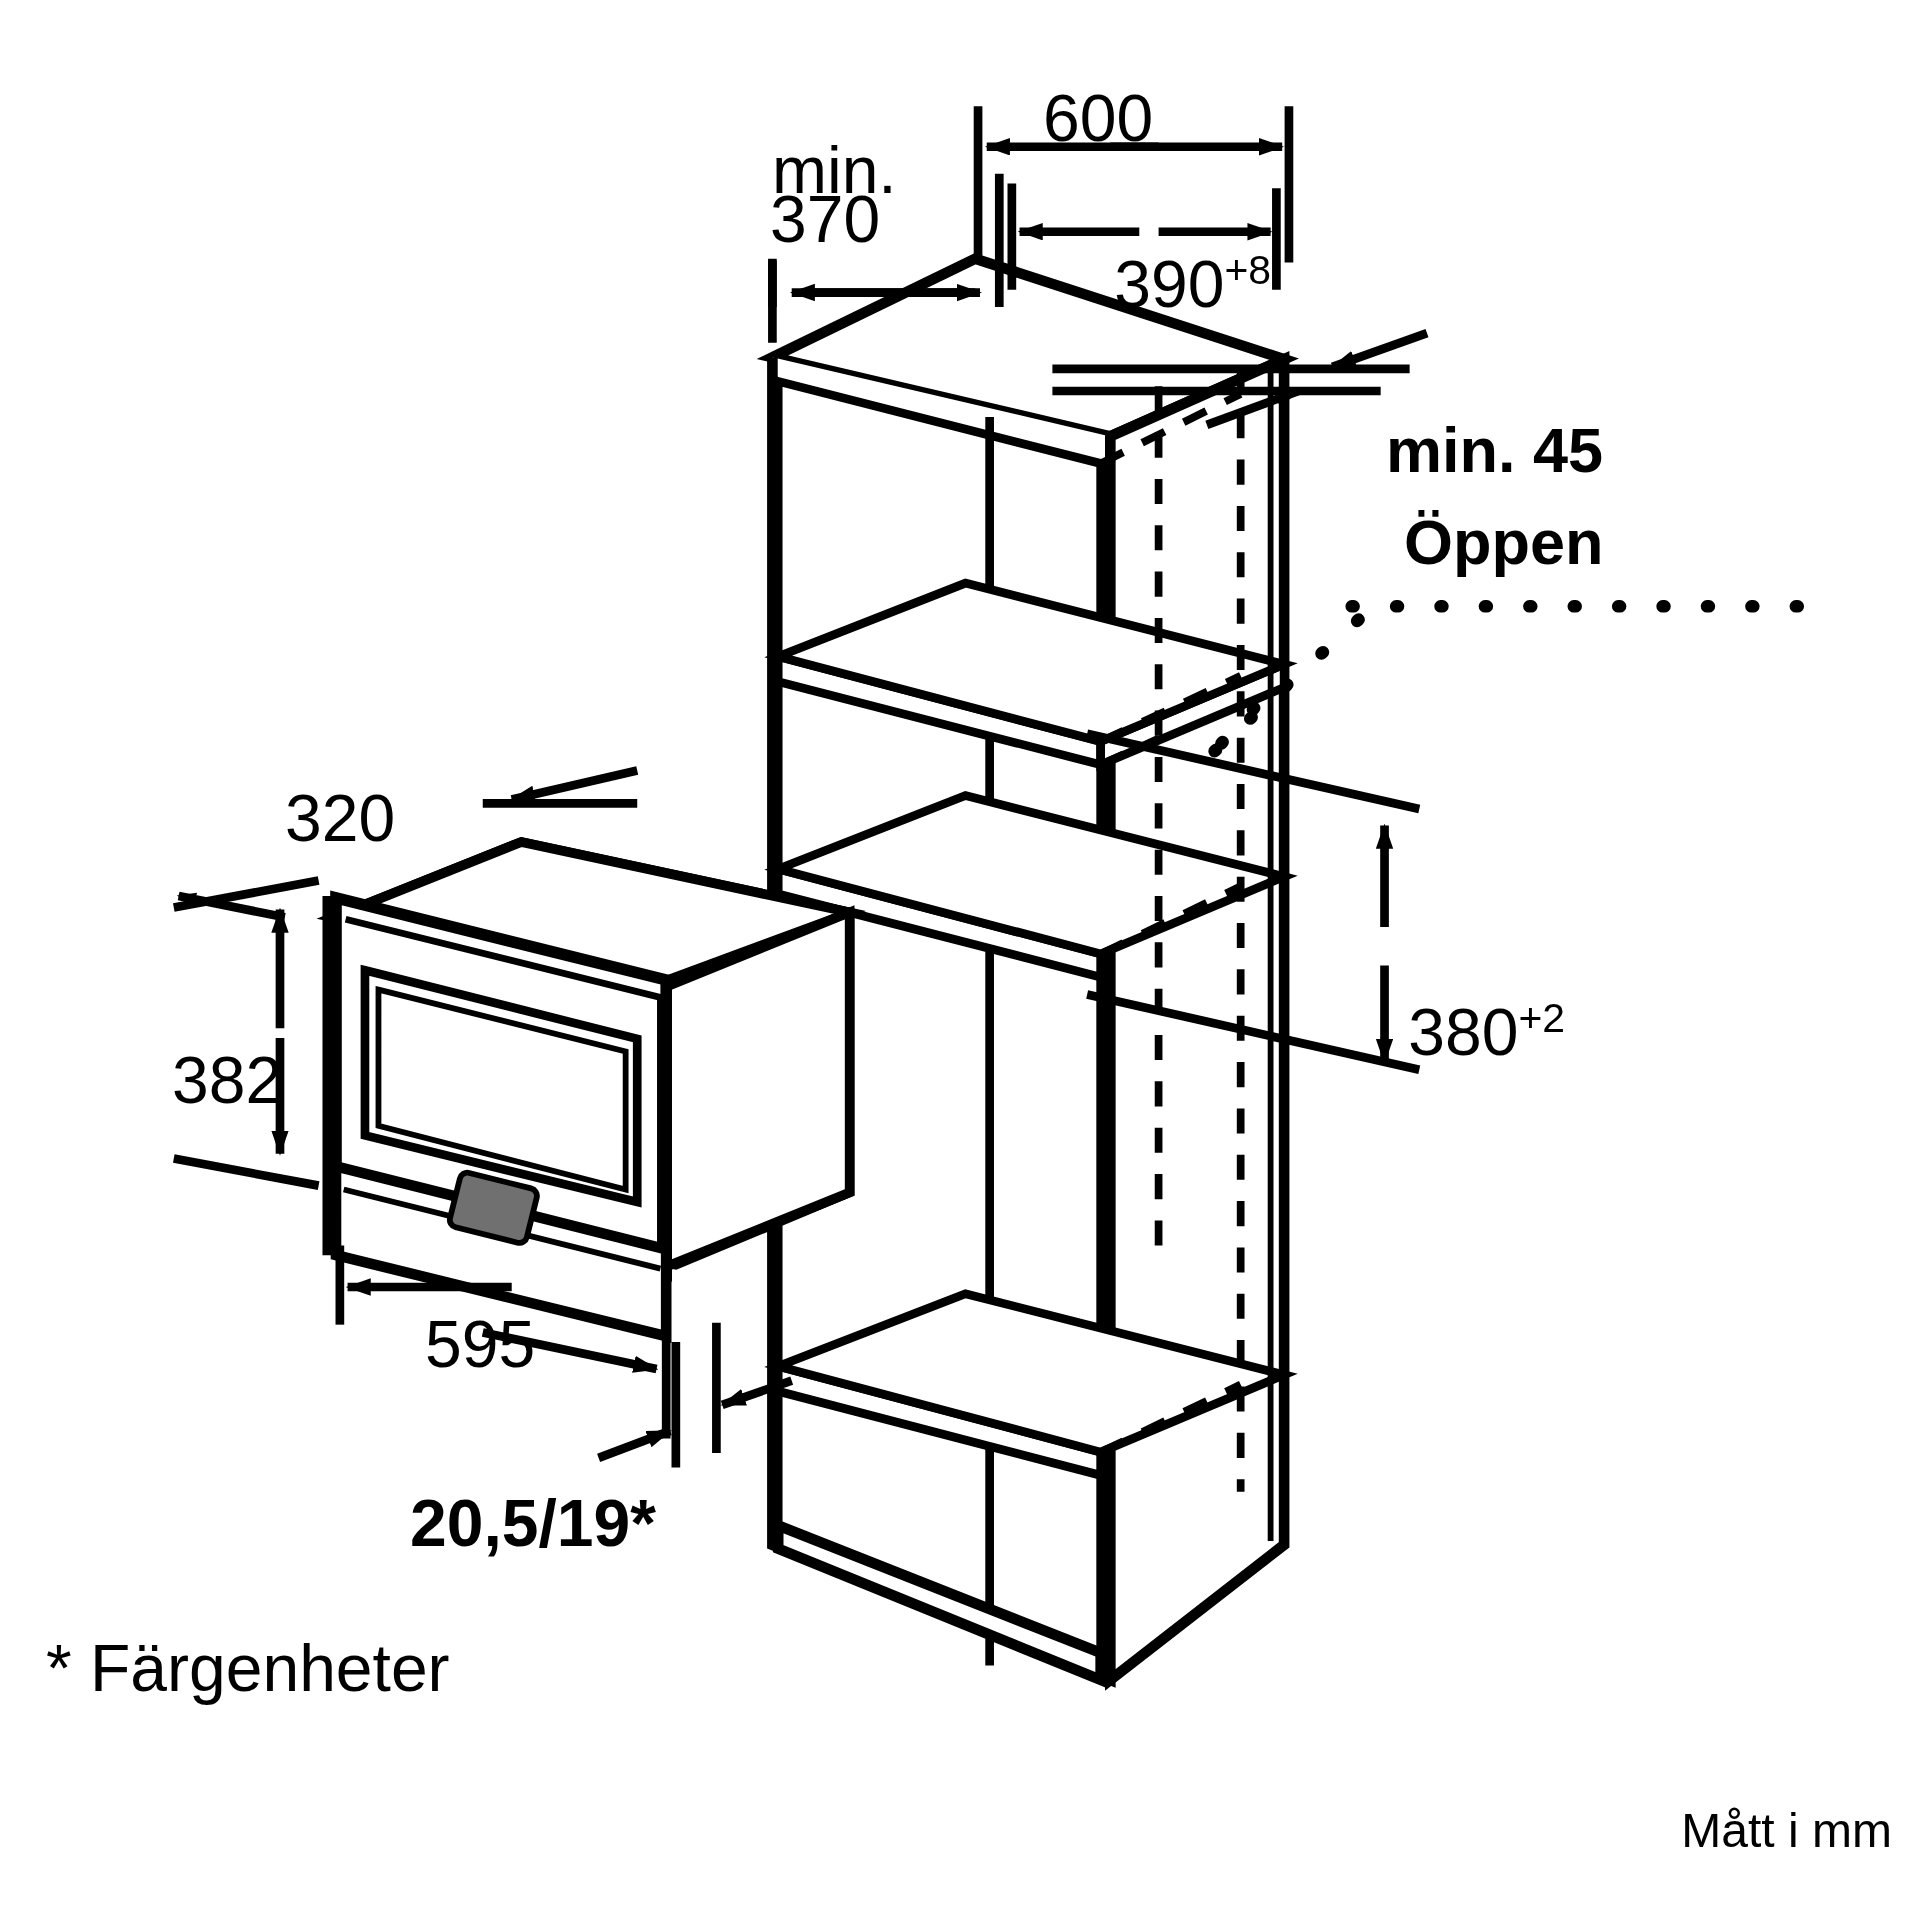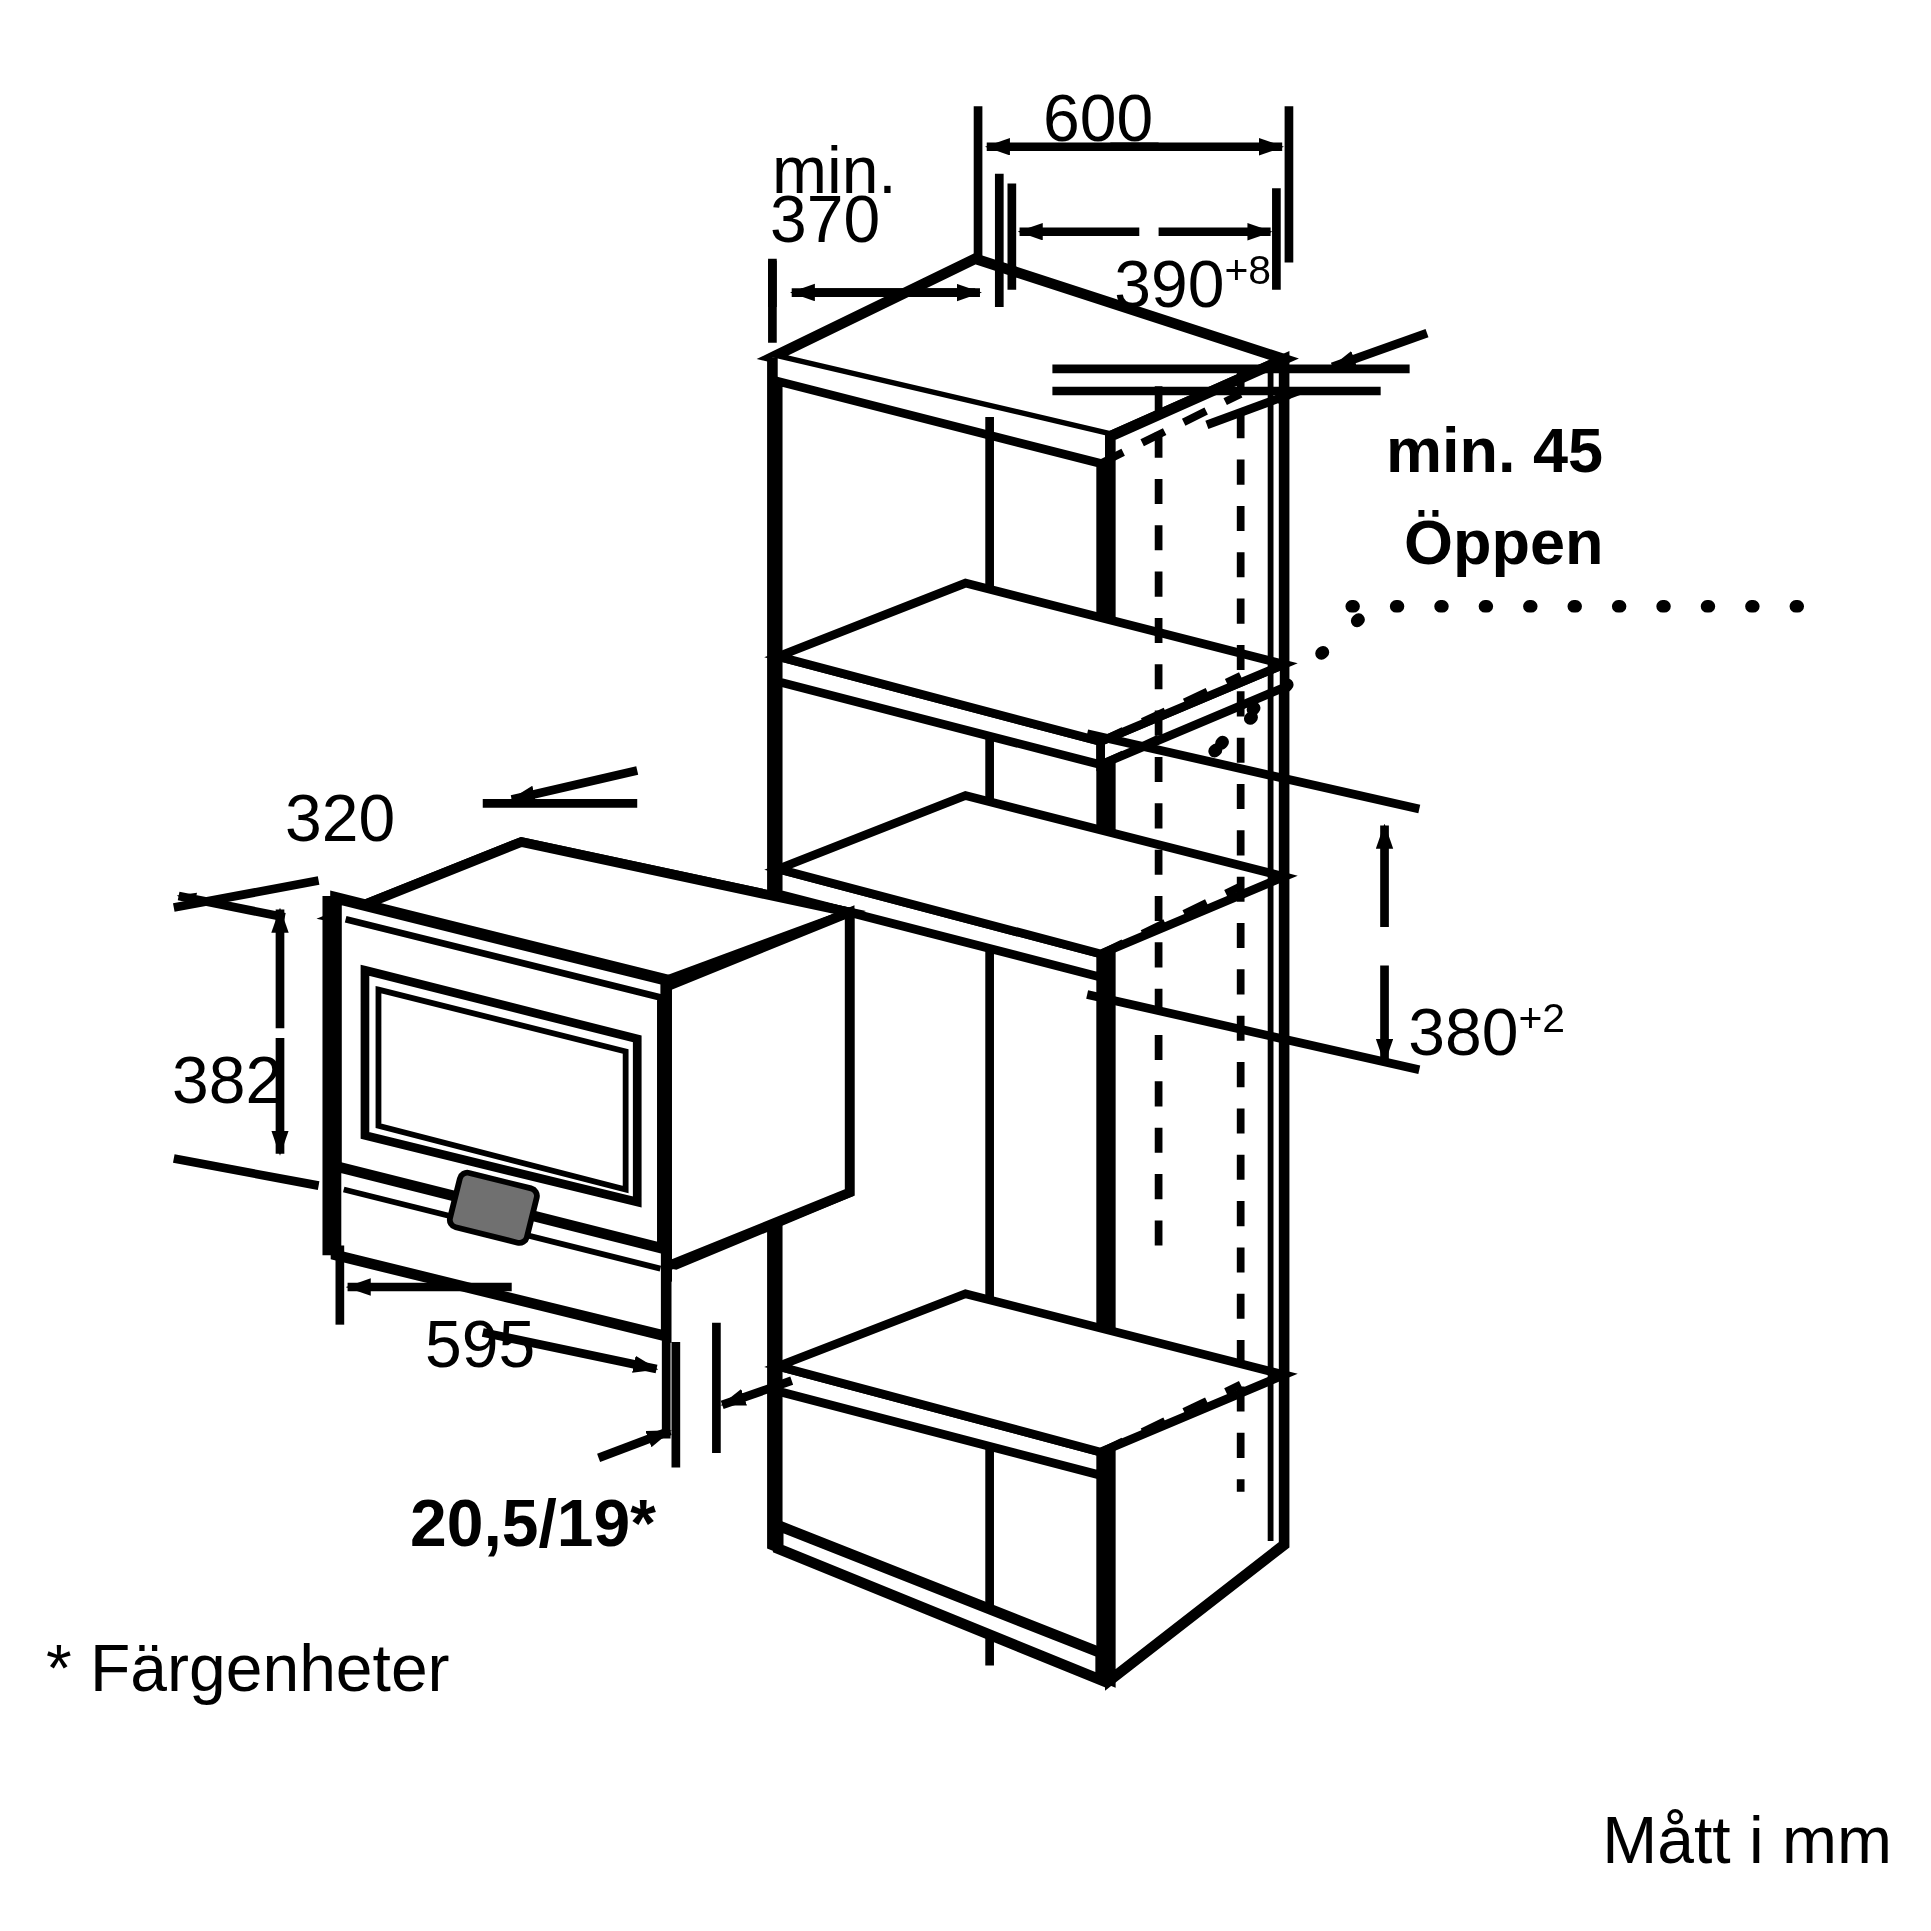--- a/index.html
+++ b/index.html
@@ -50,21 +50,21 @@
   .note {
     font-size: 63px;
     font-weight: bold;
   }
   .footnote {
     font-size: 66px;
     left: 46px;
     top: 1632px;
   }
   .units {
-    font-size: 66px;
+    font-size: 48px;
     right: 39px;
     top: 1804px;
     position: absolute;
   }
   .two-line { line-height: 1.14; }
 </style>
 </head>
 <body>
 
 <div id="stage">

